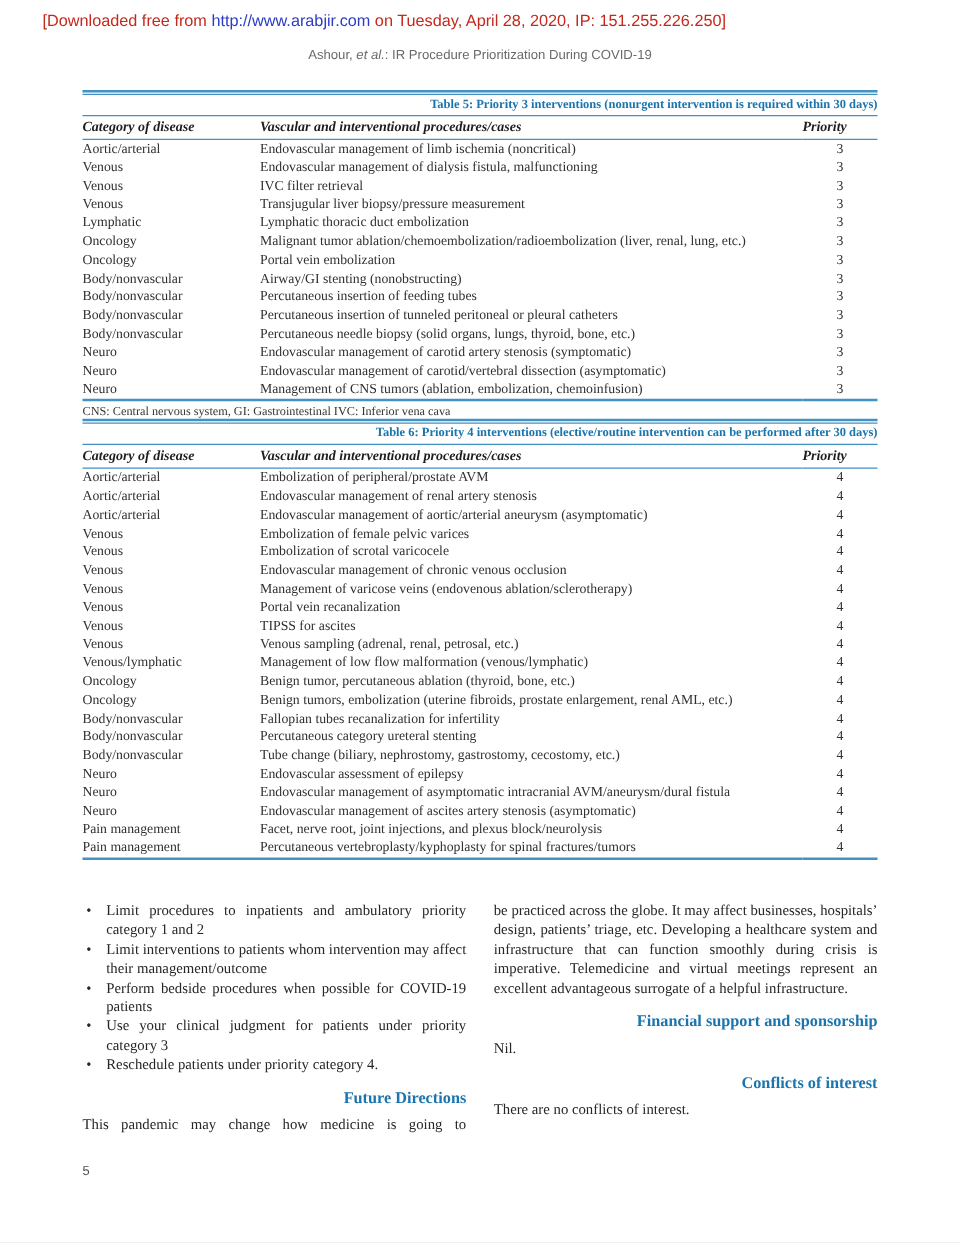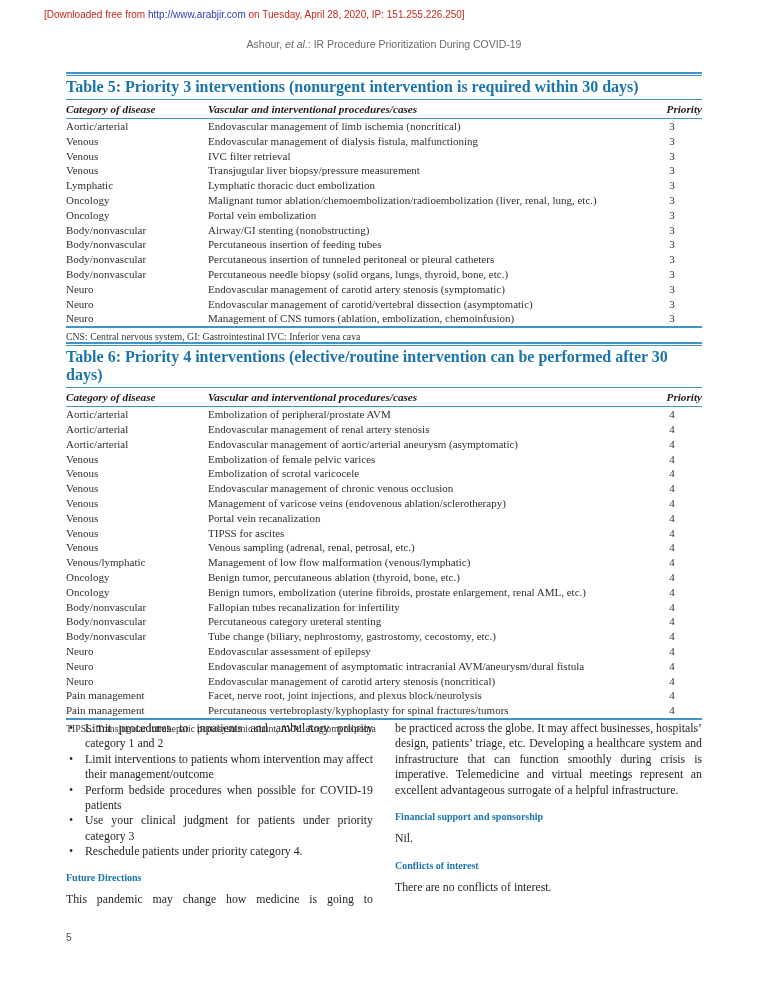--- a/index.html
+++ b/index.html
@@ -13,72 +13,73 @@
   .page{
     position:relative;
     width:768px;height:994px;
     background:#ffffff;
     font-family:"Liberation Serif","DejaVu Serif",serif;
     color:#2b2b2b;
     overflow:hidden;
   }
   
   .watermark{
-    position:absolute;top:9px;left:44px;
+    position:absolute;top:9px;left:34px;
     font-family:"Liberation Sans","DejaVu Sans",sans-serif;
-    font-size:10px;letter-spacing:0;white-space:nowrap;
+    font-size:13px;letter-spacing:0;white-space:nowrap;
   }
   .wm-red{color:var(--watermark_red);}
   .wm-blue{color:var(--watermark_blue);}
   
   .running-header{
     position:absolute;top:38px;left:0;right:0;
     text-align:center;
     font-family:"Liberation Sans","DejaVu Sans",sans-serif;
     font-size:10.5px;color:#6a6a6a;
   }
   
   .content{position:absolute;top:72px;left:66px;width:636px;}
   .tbl{width:100%;}
   .tbl + .tbl{}
   .top-rules{height:4px;border-top:2px solid var(--rule_blue);border-bottom:1px solid var(--rule_blue);}
   .tbl-title{
-    text-align:left;color:var(--accent_blue);
-    font-weight:bold;font-size:16px;
+    text-align:right;color:var(--accent_blue);
+    font-weight:bold;font-size:10px;
     padding:2px 0 3px 0;
     border-bottom:1.5px solid var(--rule_blue);
   }
   table{width:100%;border-collapse:collapse;font-size:11px;}
   th{
     font-weight:bold;text-align:left;color:#1d1d1d;
     padding:3px 0 3px 0;height:18px;
     border-bottom:1.5px solid var(--rule_blue);
     font-size:11.2px;
     font-style:italic;
   }
   td{height:14.8px;line-height:14.8px;padding:0;vertical-align:middle;color:#303030;}
   col.c1{width:142px;}
   col.c3{width:60px;}
-  th.pri{text-align:right;}
+  th.pri{text-align:left;}
   td.pri{text-align:center;}
   tbody tr:last-child td{border-bottom:2px solid var(--rule_blue);}
   .tbl-footnote{font-size:9.8px;color:#353535;padding-top:3px;}
   
   .body-cols{
     position:absolute;top:721px;left:66px;width:636px;
     display:flex;gap:22px;
     font-size:11.8px;line-height:15.4px;color:#262626;
   }
   .col{width:307px;}
   .bullet-item{display:flex;}
   .bullet-dot{width:19px;flex:0 0 19px;text-align:left;padding-left:3px;}
   .bullet-text{flex:1;text-align:justify;}
   .section-heading{
-    color:var(--accent_blue);font-weight:bold;font-size:10px;
+    color:var(--accent_blue);font-weight:bold;font-size:13px;
     margin:10px 0 7px 0;
+    text-align:right;
   }
   .para{text-align:justify;}
   .force-justify{text-align:justify;text-align-last:justify;}
   .right-col .section-heading{margin-top:11px;}
   .plain-line{margin-bottom:2px;}
   
   .footer{
     position:absolute;top:932px;left:66px;width:636px;
     display:flex;justify-content:space-between;
     font-family:"Liberation Sans","DejaVu Sans",sans-serif;
@@ -327,38 +328,37 @@
             </tr>
 
             <tr>
               <td>Neuro</td>
               <td>Endovascular management of asymptomatic intracranial AVM/aneurysm/dural fistula</td>
               <td class="pri">4</td>
             </tr>
 
             <tr>
               <td>Neuro</td>
-              <td>Endovascular management of carotid artery stenosis (noncritical)</td>
+              <td>Endovascular management of ascites artery stenosis (asymptomatic)</td>
               <td class="pri">4</td>
             </tr>
 
             <tr>
               <td>Pain management</td>
               <td>Facet, nerve root, joint injections, and plexus block/neurolysis</td>
               <td class="pri">4</td>
             </tr>
 
             <tr>
               <td>Pain management</td>
               <td>Percutaneous vertebroplasty/kyphoplasty for spinal fractures/tumors</td>
               <td class="pri">4</td>
             </tr>
           </tbody>
       </table>
-      <div class="tbl-footnote">TIPSS: Transjugular intrahepatic portosystemic shunt, AVM: Angiomyolipoma</div>
     </div>
 
   </div>
 
   <div class="body-cols">
 
     <div class="col left-col">
       <div class="bullets">
 
           <div class="bullet-item">

